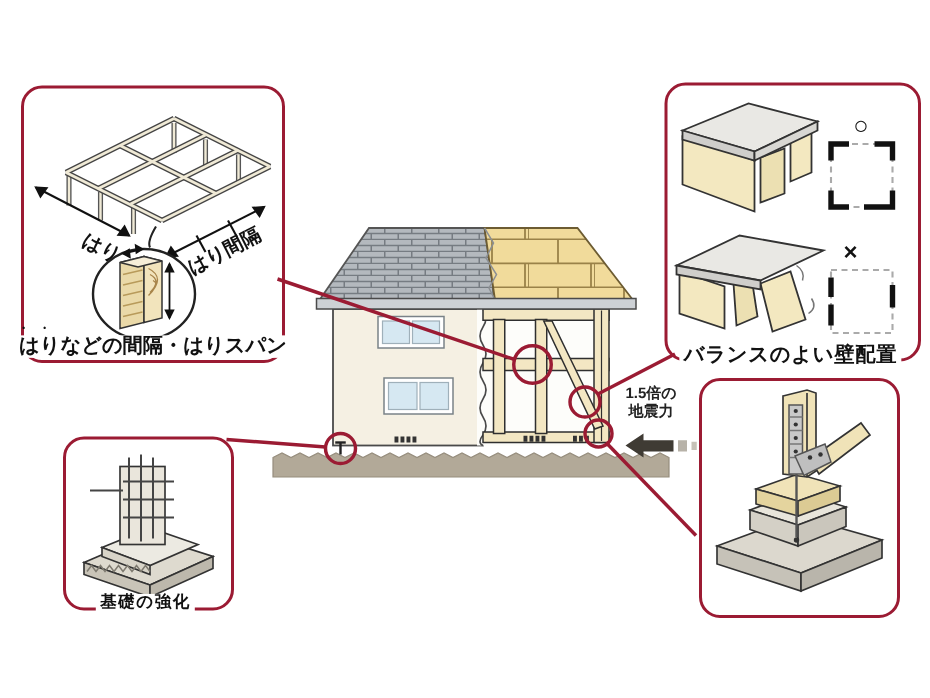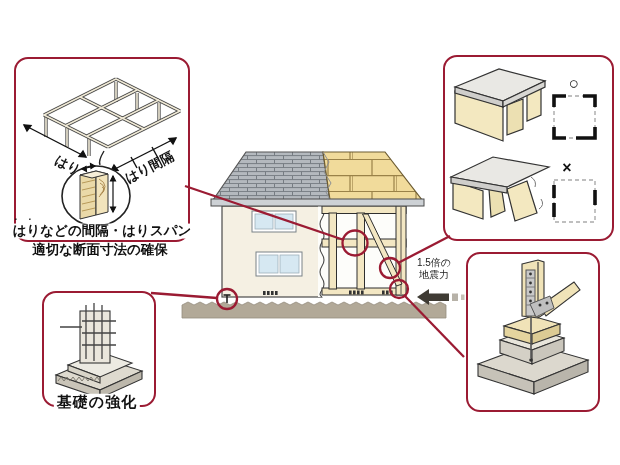--- a/index.html
+++ b/index.html
@@ -2,24 +2,24 @@
 <html><head>
 <meta charset="utf-8">
 <style>
   html,body{margin:0;padding:0;background:#fff;}
   #stage{position:relative;width:620px;height:465px;background:#fff;overflow:hidden;
          font-family:"Liberation Sans","DejaVu Sans",sans-serif;}
   .cbox{position:absolute;border:2.5px solid #9b1b33;border-radius:14px;background:#fff;}
   .cap{position:absolute;transform:translate(-50%,-50%);background:#fff;color:#111;
        font-weight:bold;white-space:nowrap;padding:0 3px;line-height:1.1;z-index:6;}
   .cap-sm{font-size:13.5px;}
-  .cap-lg{font-size:15px;letter-spacing:1px;}
+  .cap-lg{font-size:11px;letter-spacing:1px;}
   .emph-dots{position:absolute;left:2px;top:-8px;font-size:8px;letter-spacing:6px;color:#111;}
   #seismic{position:absolute;left:406px;top:257px;width:56px;text-align:center;
-           font-size:10px;font-weight:normal;color:#222;line-height:12px;z-index:6;}
+           font-size:10px;font-weight:bold;color:#222;line-height:12px;z-index:6;}
   svg{display:block;}
   .overlay{position:absolute;left:0;top:0;z-index:5;pointer-events:none;}
   .boxart{position:absolute;left:0;top:0;width:100%;height:100%;}
 </style>
 </head>
 <body>
 
 <div id="stage">
 
   <svg class="overlay" width="620" height="465" viewBox="0 0 620 465">
@@ -180,21 +180,20 @@
           <polygon points="66,110 70,107.5 70.5,112.5"></polygon>
             <polygon points="79,107 75,109.5 74.5,104.5"></polygon>
         </g>
       </g>
     </svg>
   </div>
   <div class="cap cap-sm" style="left:102px;top:231px;">
     <span class="emph-dots">・・</span>
     <span>はりなどの間隔・はりスパン</span>
   </div>
-  <div class="cap cap-sm" style="left:100px;top:250px;">適切な断面寸法の確保</div>
 
   <div class="cbox" style="left:443px;top:55px;width:167px;height:182px;">
     <svg class="boxart" viewBox="0 0 167 182">
 
       <g stroke="#333" stroke-width="1.2">
         <polygon points="10,66 10,34 58,50 58,84" fill="#f3e8c0"></polygon>
         <polygon points="62,48 62,78 78,72 78,42" fill="#ece0b2"></polygon>
         <polygon points="82,36 82,64 96,58 96,30" fill="#f3e8c0"></polygon>
         <polygon points="10,30 54,12 100,24 58,44" fill="#e9e8e4"></polygon>
         <polygon points="10,30 58,44 58,50 10,36" fill="#cfcecb"></polygon>
@@ -216,20 +215,21 @@
         <path d="M86,120 q6,4 4,10 M96,142 q4,6 -2,10" stroke="#777" stroke-width="1" fill="none"></path>
       </g>
       <text x="122" y="116" font-size="16" font-weight="bold" fill="#111" text-anchor="middle">×</text>
 
       <g fill="none">
         <rect x="109" y="123" width="41" height="42" stroke="#aaa" stroke-width="1.4" stroke-dasharray="4,3"></rect>
         <path d="M109,128 V141 M109,146 V160 M150,133 V148" stroke="#111" stroke-width="3.6"></path>
       </g>
     </svg>
   </div>
+  <div class="cap cap-sm" style="left:527px;top:237px;letter-spacing:0.5px;">バランスのよい壁配置</div>
 
   <div class="cbox" style="left:42px;top:291px;width:110px;height:112px;">
     <svg class="boxart" viewBox="0 0 110 112">
       <g stroke="#333" stroke-width="1.1">
         <polygon points="12,82 54,64 98,78 56,97" fill="#dedacf"></polygon>
         <polygon points="12,82 56,97 56,105 12,90" fill="#c9c4b8"></polygon>
         <polygon points="56,97 98,78 98,86 56,105" fill="#bdb8ac"></polygon>
         <polygon points="24,72 56,59 88,70 56,84" fill="#eceae2"></polygon>
         <polygon points="24,72 56,84 56,90 24,78" fill="#d8d4c8"></polygon>
       </g>

